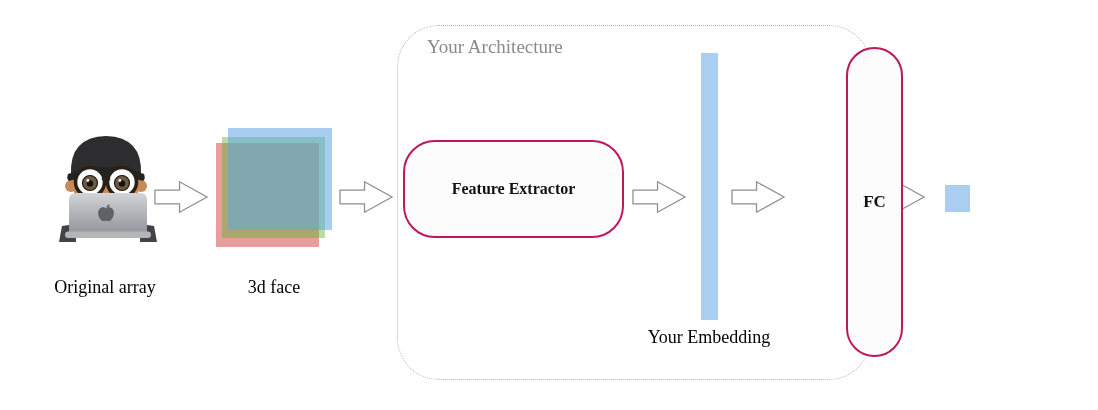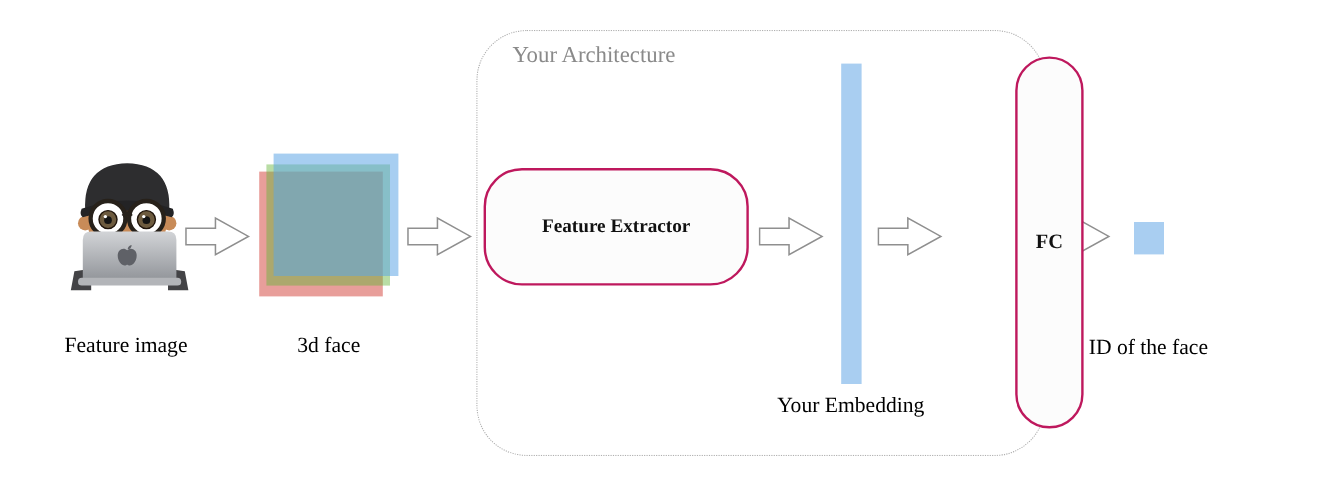--- a/index.html
+++ b/index.html
@@ -109,18 +109,17 @@
   </div>
 
   <div class="emb-bar"></div>
 
   <div class="node-box fc-box">
     <span class="fc-text">FC</span>
   </div>
 
   <div class="id-square"></div>
 
-  <div class="stage-label" style="left:35px;top:277px;width:140px">Feature image</div>
+  <div class="stage-label" style="left:35px;top:277px;width:140px">Original array</div>
   <div class="stage-label" style="left:204px;top:277px;width:140px">3d face</div>
   <div class="stage-label" style="left:629px;top:327px;width:160px">Your Embedding</div>
-  <div class="stage-label" style="left:877px;top:279px;width:160px">ID of the face</div>
 
 </div>
 
 </body></html>

